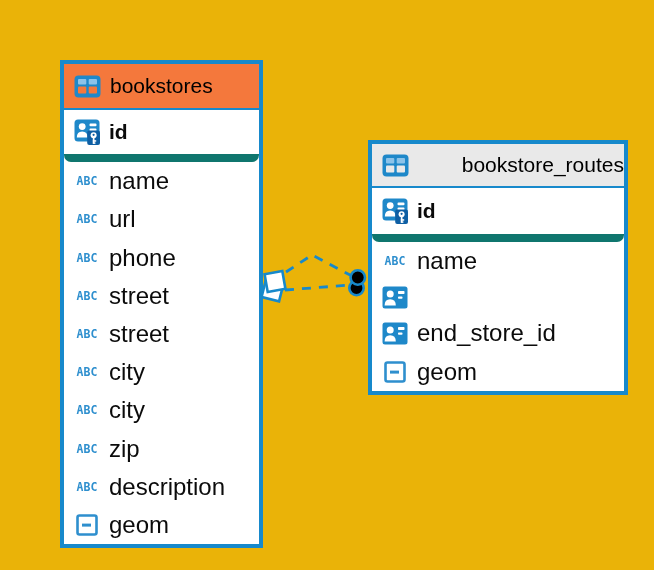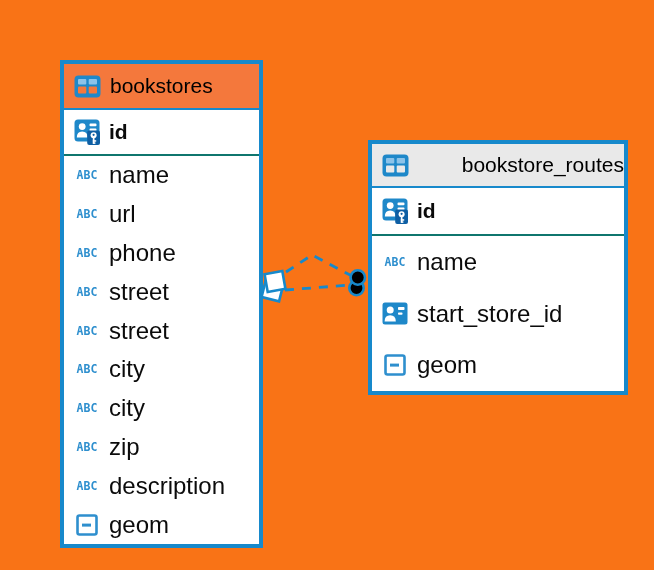--- a/index.html
+++ b/index.html
@@ -1,37 +1,37 @@
 <!DOCTYPE html>
 <html><head>
 <meta charset="utf-8">
 <style>
   html,body{margin:0;padding:0;background:#ffffff;}
   .canvas{
-    position:relative;width:654px;height:570px;background:#f97316;overflow:hidden;
+    position:relative;width:654px;height:570px;background:#eab308;overflow:hidden;
     font-family:"Liberation Sans","DejaVu Sans",sans-serif;color:#0b0b0b;
   }
   .tbl{
     position:absolute;background:#ffffff;border:4px solid #1789cb;box-sizing:border-box;
     display:flex;flex-direction:column;
   }
   .tbl-left{left:60px;top:60px;width:203px;height:488px;}
   .tbl-right{left:368px;top:140px;width:260px;height:255px;}
   .hdr{
     display:flex;align-items:center;gap:9px;padding:0 0 0 9px;
     border-bottom:2px solid #1789cb;flex:0 0 auto;
   }
   .hdr-orange{background:#f4783c;height:44px;}
   .hdr-gray{background:#e9e9e9;height:42px;justify-content:space-between;}
   .hdr .t-name{font-size:21px;color:#000;white-space:nowrap;}
   .row{
     display:flex;align-items:center;gap:8px;padding:0 0 0 9px;flex:1 1 auto;
     background:#ffffff;white-space:nowrap;
   }
-  .row-id{border-bottom:2px solid #0f766e;flex:0 0 auto;height:44px;}
+  .row-id{border-bottom:8px solid #0f766e;flex:0 0 auto;height:44px;border-radius:7px;}
   .tbl-right .row-id{height:46px;}
   .row .c-name{font-size:24px;color:#0b0b0b;}
   .row-id .c-name{font-size:21px;font-weight:bold;}
   .icon-slot{flex:0 0 28px;display:flex;align-items:center;justify-content:center;}
   .abc{
     font-family:"DejaVu Sans Mono","Liberation Mono",monospace;
     font-weight:bold;font-size:11.5px;letter-spacing:0px;color:#2e8fce;
     transform:scaleY(1.05);
   }
   .connector{position:absolute;left:0;top:0;z-index:0;}
@@ -177,21 +177,32 @@
     <div class="row">
       <span class="icon-slot">
         <svg width="26" height="23" viewBox="0 0 26 23">
           <rect x="0.5" y="0.5" width="25" height="22" rx="2.5" fill="#1e88c9"></rect>
           <circle cx="8.2" cy="8" r="3.5" fill="#ffffff"></circle>
           <path d="M2.6,19.5 q0,-6.2 5.6,-6.2 q5.6,0 5.6,6.2 z" fill="#ffffff"></path>
           <rect x="16" y="5" width="6.5" height="3" rx="0.8" fill="#ffffff"></rect>
           <rect x="16" y="10.4" width="4.5" height="2.4" rx="0.8" fill="#ffffff"></rect>
         </svg>
       </span>
-      <span class="c-name">start_store_id</span>
+    </div>
+    <div class="row">
+      <span class="icon-slot">
+        <svg width="26" height="23" viewBox="0 0 26 23">
+          <rect x="0.5" y="0.5" width="25" height="22" rx="2.5" fill="#1e88c9"></rect>
+          <circle cx="8.2" cy="8" r="3.5" fill="#ffffff"></circle>
+          <path d="M2.6,19.5 q0,-6.2 5.6,-6.2 q5.6,0 5.6,6.2 z" fill="#ffffff"></path>
+          <rect x="16" y="5" width="6.5" height="3" rx="0.8" fill="#ffffff"></rect>
+          <rect x="16" y="10.4" width="4.5" height="2.4" rx="0.8" fill="#ffffff"></rect>
+        </svg>
+      </span>
+      <span class="c-name">end_store_id</span>
     </div>
     <div class="row">
       <span class="icon-slot">
         <svg width="24" height="24" viewBox="0 0 24 24">
           <rect x="2.5" y="2.5" width="19" height="19" rx="2" fill="none" stroke="#2e8fce" stroke-width="2.6"></rect>
           <rect x="7" y="10.6" width="9" height="3" fill="#2e8fce"></rect>
         </svg>
       </span>
       <span class="c-name">geom</span>
     </div>

